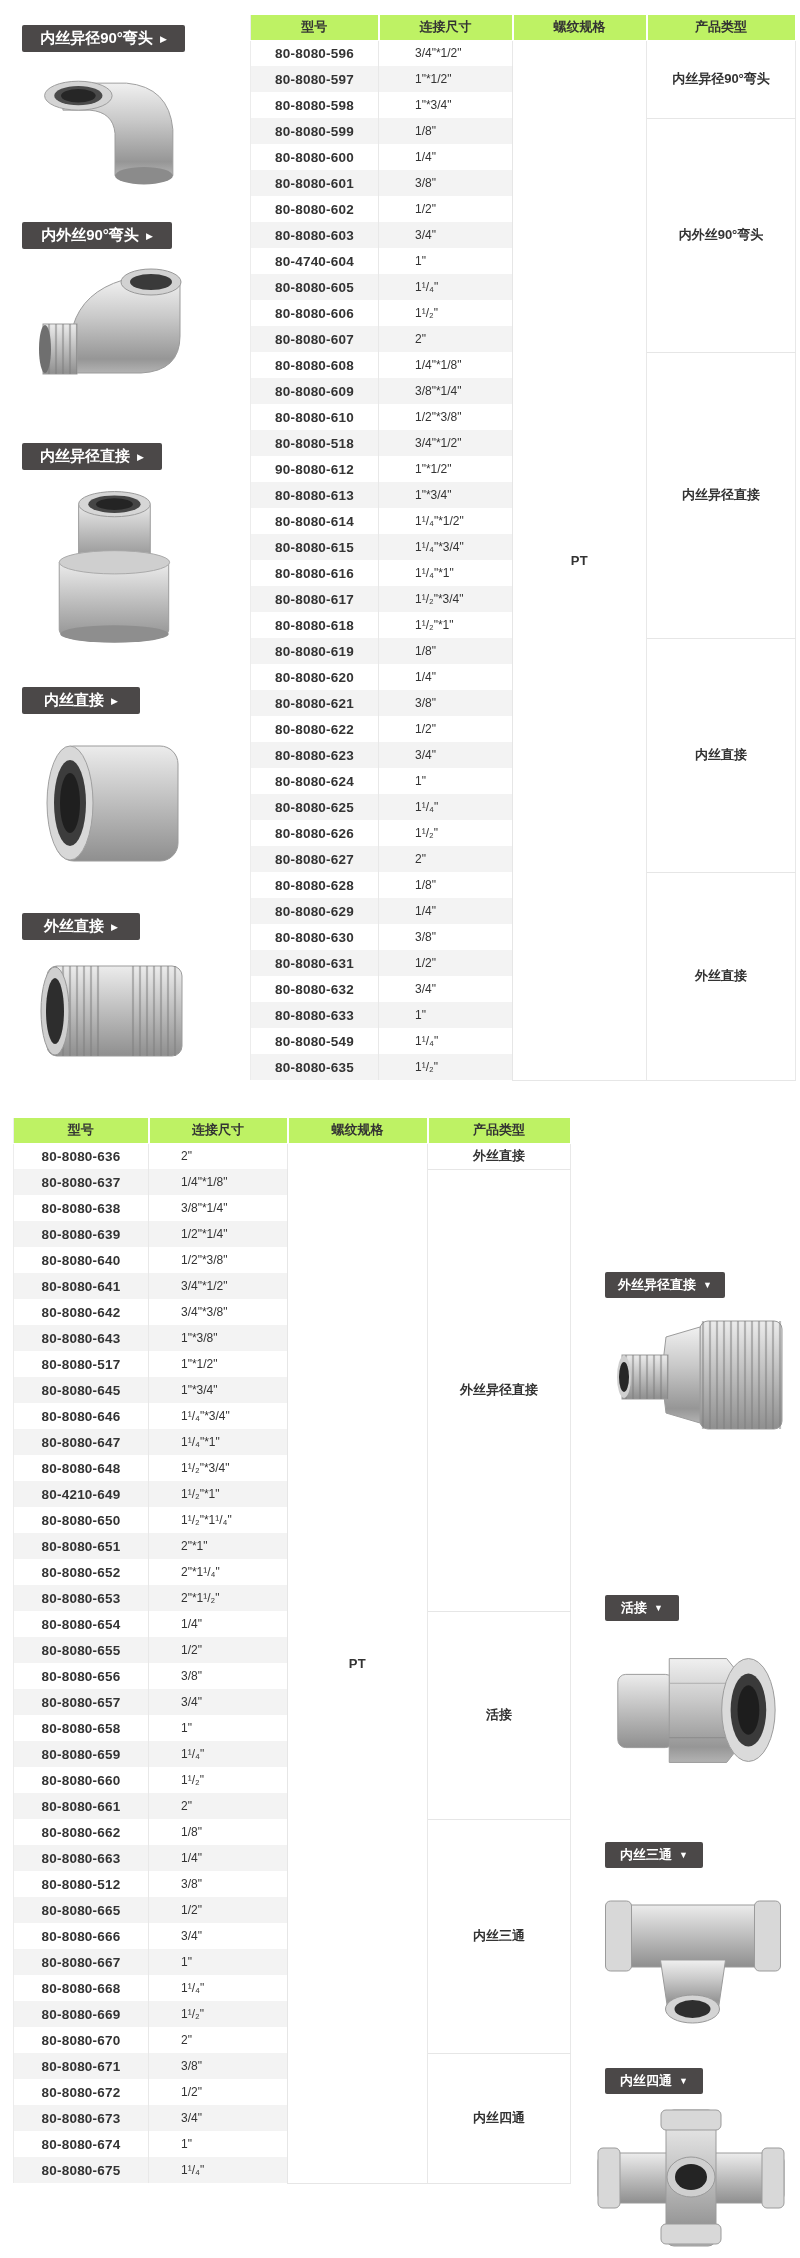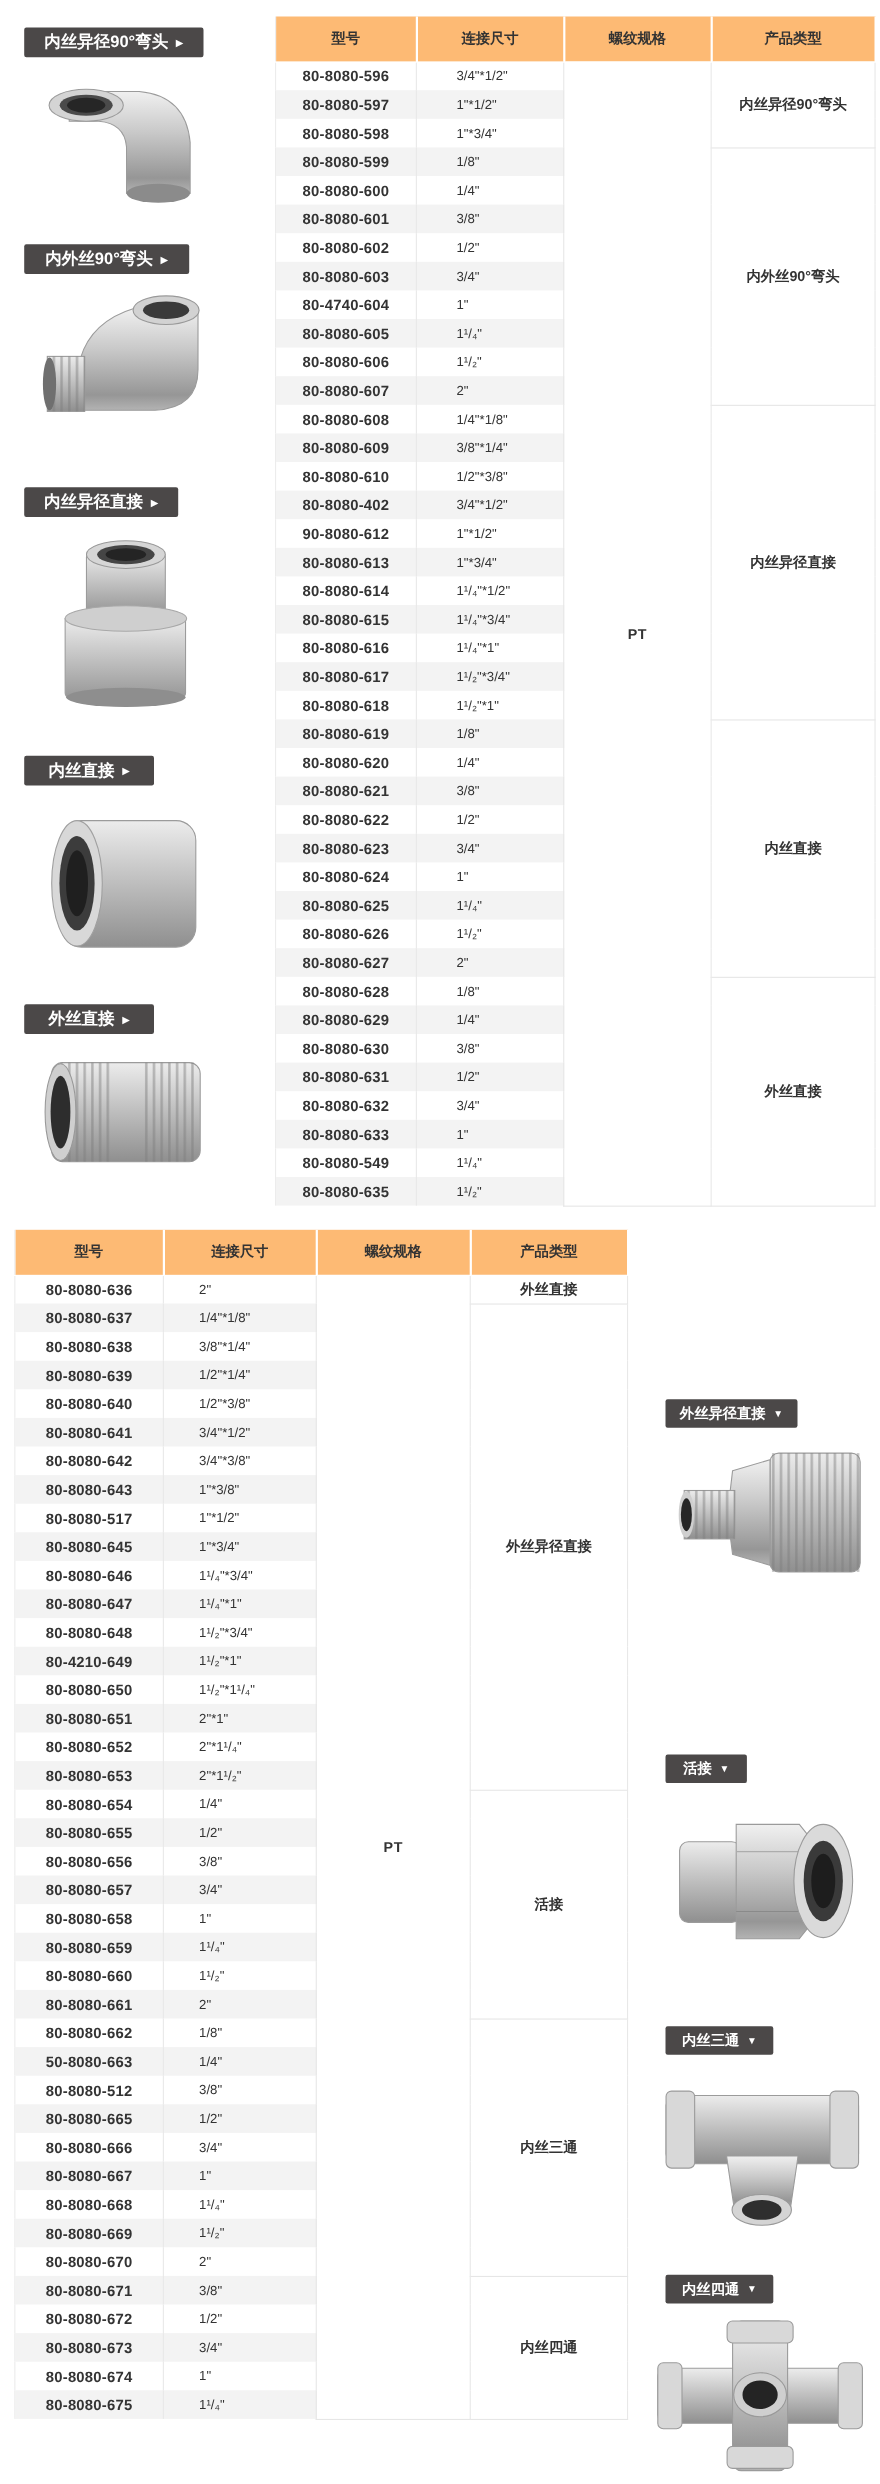--- a/index.html
+++ b/index.html
@@ -30,22 +30,22 @@
   .product-img svg { width: 100%; height: 100%; display: block; }
 
   
   table.fitting-table {
     position: absolute;
     border-collapse: collapse;
     table-layout: fixed;
     border-left: 1px solid #ececec;
   }
   table.fitting-table th {
-    background: #fdba74;
-    height: 41px;
+    background: #bef264;
+    height: 25px;
     font-size: 13px; font-weight: bold; color: #333;
     text-align: center; vertical-align: middle;
     border-right: 2px solid #fff;
     border-bottom: 1px solid #fff;
   }
   table.fitting-table td {
     height: 26px;
     vertical-align: middle;
     color: #333;
     border-right: 1px solid #e8e8e8;
@@ -235,21 +235,21 @@
       </tr>
       <tr>
         <td class="model data-cell">80-8080-609</td>
         <td class="size data-cell">3/8"*1/4"</td>
       </tr>
       <tr>
         <td class="model data-cell">80-8080-610</td>
         <td class="size data-cell">1/2"*3/8"</td>
       </tr>
       <tr>
-        <td class="model data-cell">80-8080-402</td>
+        <td class="model data-cell">80-8080-518</td>
         <td class="size data-cell">3/4"*1/2"</td>
       </tr>
       <tr>
         <td class="model data-cell">90-8080-612</td>
         <td class="size data-cell">1"*1/2"</td>
       </tr>
       <tr>
         <td class="model data-cell">80-8080-613</td>
         <td class="size data-cell">1"*3/4"</td>
       </tr>
@@ -469,21 +469,21 @@
       <tr>
         <td class="model data-cell">80-8080-661</td>
         <td class="size data-cell">2"</td>
       </tr>
       <tr>
         <td class="model data-cell">80-8080-662</td>
         <td class="size data-cell">1/8"</td>
         <td class="merged type" rowspan="9">内丝三通</td>
       </tr>
       <tr>
-        <td class="model data-cell">50-8080-663</td>
+        <td class="model data-cell">80-8080-663</td>
         <td class="size data-cell">1/4"</td>
       </tr>
       <tr>
         <td class="model data-cell">80-8080-512</td>
         <td class="size data-cell">3/8"</td>
       </tr>
       <tr>
         <td class="model data-cell">80-8080-665</td>
         <td class="size data-cell">1/2"</td>
       </tr>

